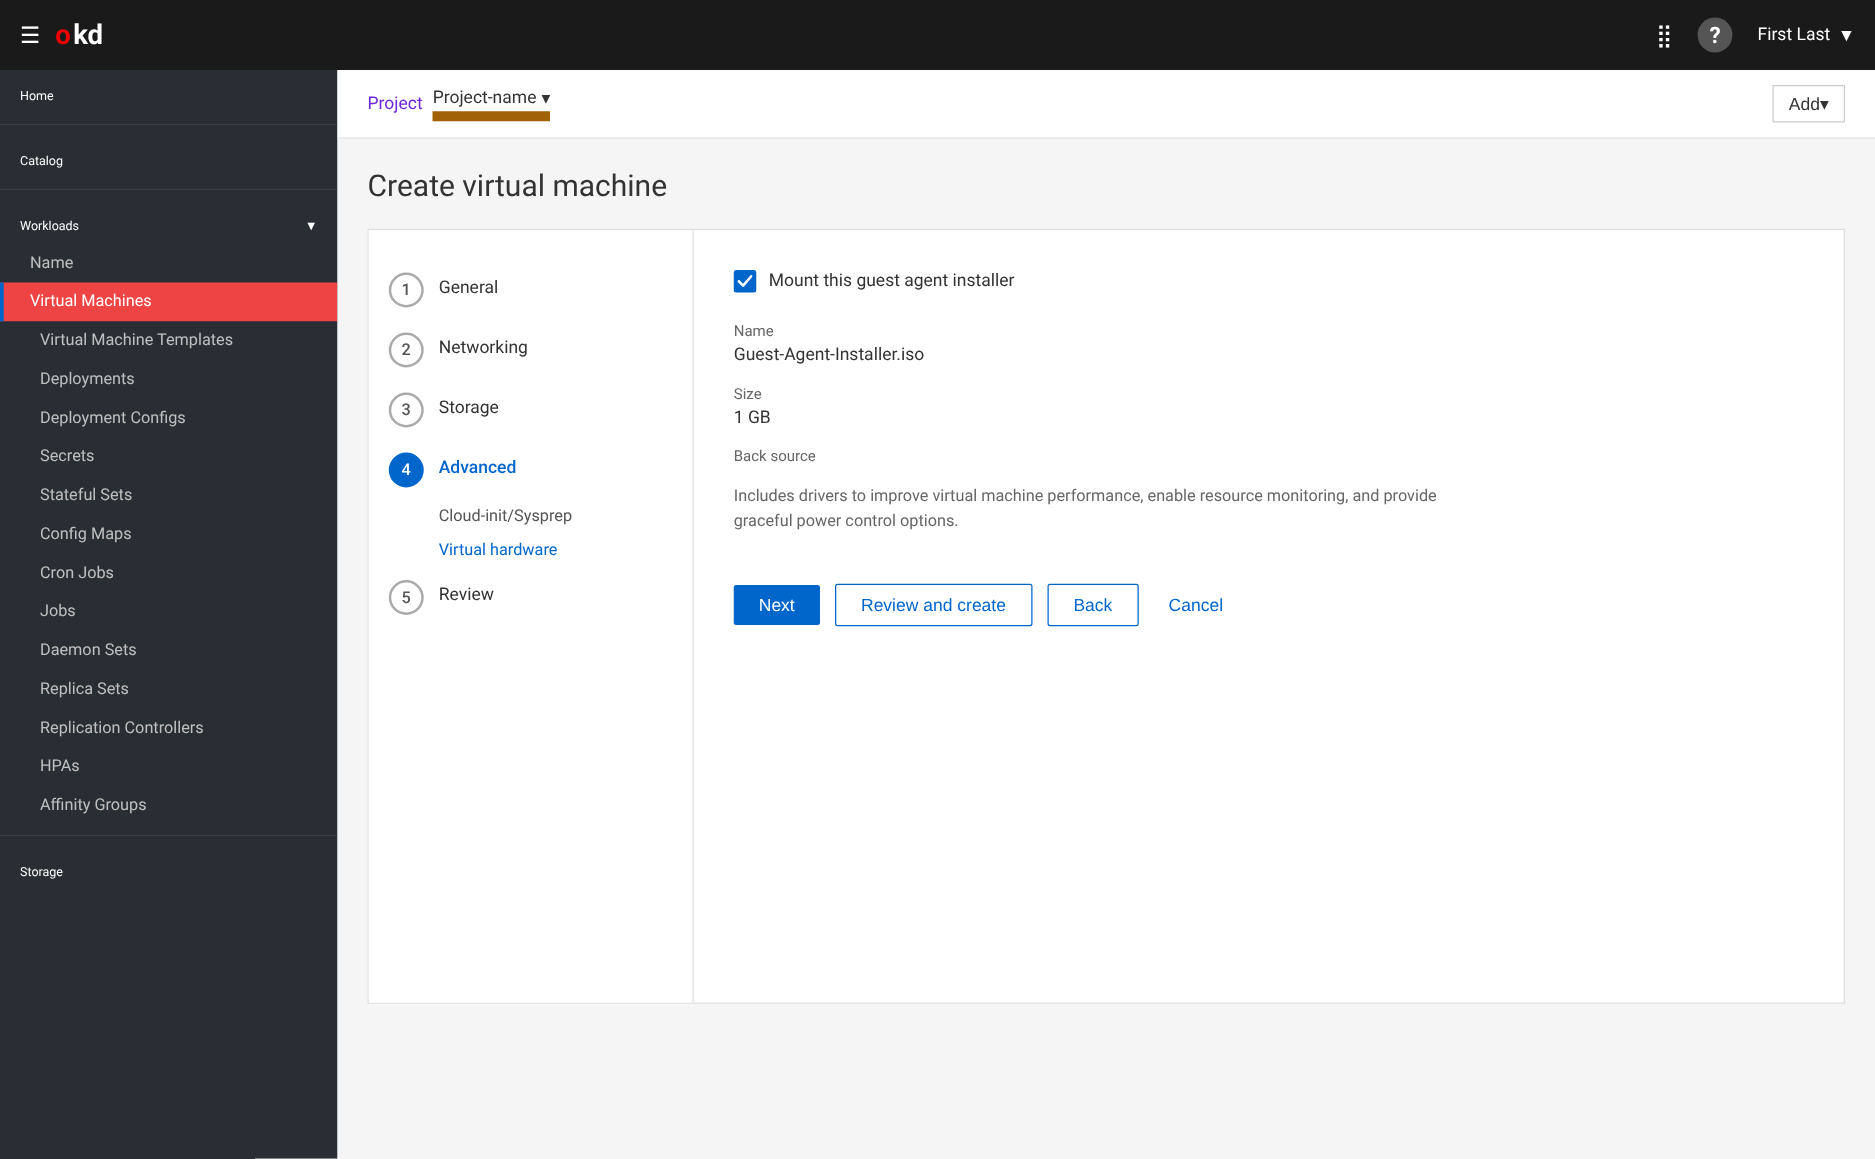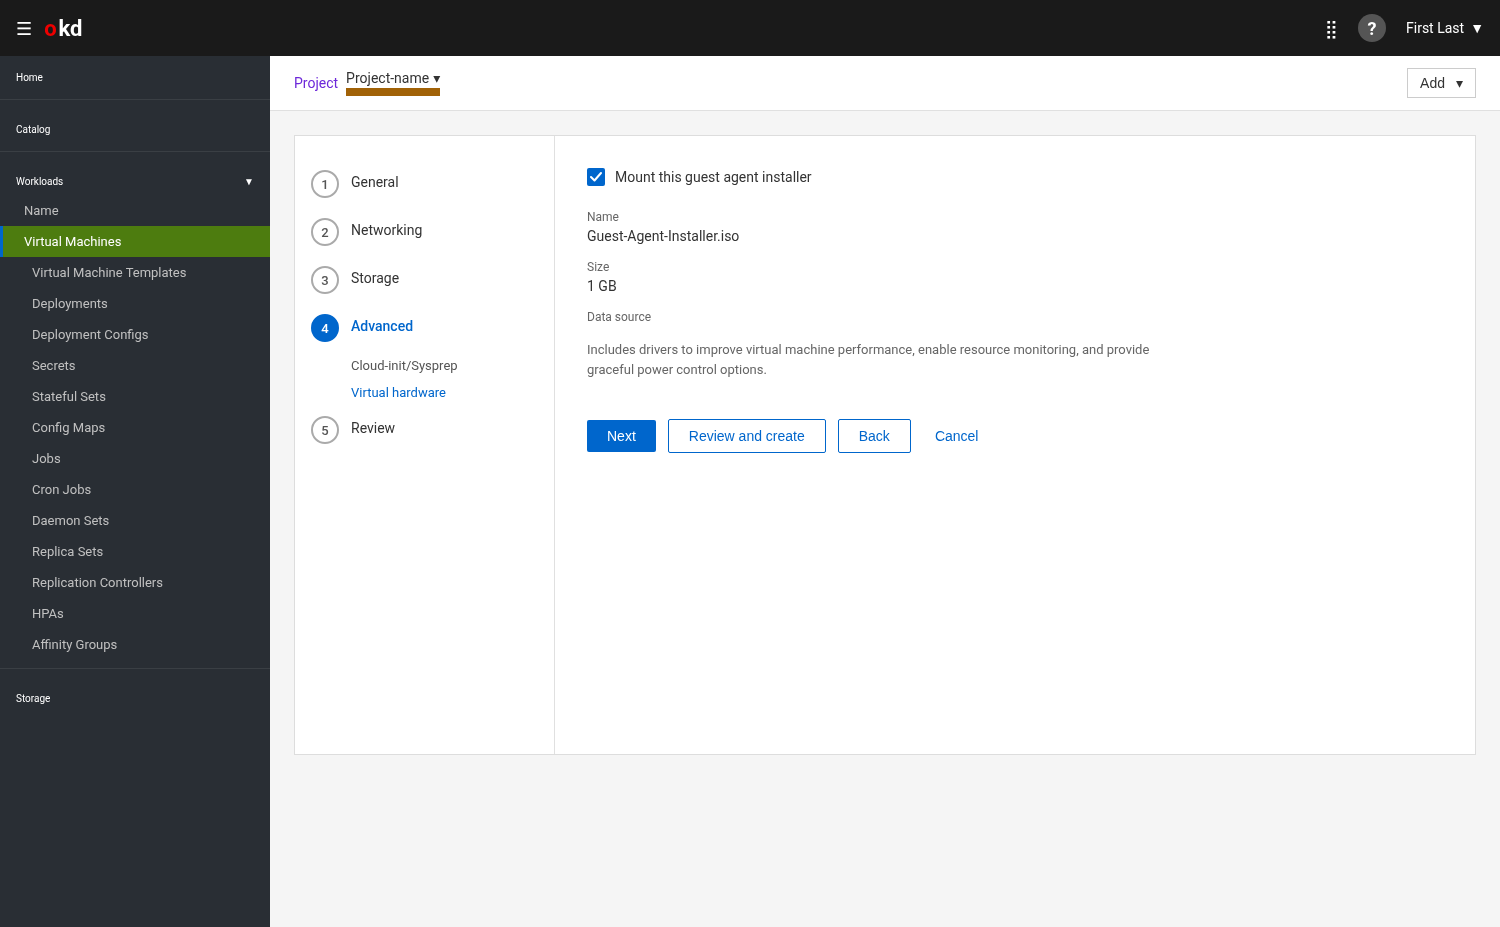--- a/index.html
+++ b/index.html
@@ -47,21 +47,21 @@
       cursor: pointer;
     }
     .sidebar-section-header.no-arrow { cursor: default; }
     .sidebar-item {
       padding: 8px 16px 8px 24px;
       font-size: 13px;
       color: #c0c0c0;
       cursor: pointer;
       display: block;
     }
-    .sidebar-item.active { background: #4d7c0f; color: white; border-left: 3px solid #06c; padding-left: 21px; }
+    .sidebar-item.active { background: #ef4444; color: white; border-left: 3px solid #06c; padding-left: 21px; }
     .sidebar-item.sub { padding-left: 32px; }
     .sidebar-divider { height: 1px; background: #3a3f44; margin: 8px 0; }
 
     
     .main {
       flex: 1;
       overflow-y: auto;
       background: #f5f5f5;
     }
 
@@ -82,21 +82,21 @@
       gap: 4px;
       font-size: 14px;
       color: #333;
       border-bottom: 8px solid #a16207;
       padding-bottom: 2px;
       cursor: pointer;
     }
     .add-button {
       display: flex;
       align-items: center;
-      gap: 11px;
+      gap: 0;
       border: 1px solid #ccc;
       padding: 6px 12px;
       background: white;
       cursor: pointer;
       font-size: 14px;
       color: #333;
     }
 
     
     .page-content { padding: 24px; }
@@ -256,22 +256,22 @@
       <span>▼</span>
     </div>
     <a class="sidebar-item">Name</a>
     <a class="sidebar-item active">Virtual Machines</a>
     <a class="sidebar-item sub">Virtual Machine Templates</a>
     <a class="sidebar-item sub">Deployments</a>
     <a class="sidebar-item sub">Deployment Configs</a>
     <a class="sidebar-item sub">Secrets</a>
     <a class="sidebar-item sub">Stateful Sets</a>
     <a class="sidebar-item sub">Config Maps</a>
+    <a class="sidebar-item sub">Cron Jobs</a>
     <a class="sidebar-item sub">Jobs</a>
-    <a class="sidebar-item sub">Cron Jobs</a>
     <a class="sidebar-item sub">Daemon Sets</a>
     <a class="sidebar-item sub">Replica Sets</a>
     <a class="sidebar-item sub">Replication Controllers</a>
     <a class="sidebar-item sub">HPAs</a>
     <a class="sidebar-item sub">Affinity Groups</a>
     <div class="sidebar-divider"></div>
     <div class="sidebar-section-header no-arrow">
       <span>Storage</span>
     </div>
   </aside>
@@ -286,20 +286,21 @@
           <span>▾</span>
         </div>
       </div>
       <button class="add-button">
         <span>Add</span>
         <span>▾</span>
       </button>
     </div>
 
     <div class="page-content">
+      <h1 class="page-title">Create virtual machine</h1>
 
       <div class="wizard-card">
 
         <div class="steps-panel">
           <div class="step-item">
             <div class="step-number">1</div>
             <span class="step-label">General</span>
           </div>
           <div class="step-item">
             <div class="step-number">2</div>
@@ -336,21 +337,21 @@
             <div class="detail-field-label">Name</div>
             <div class="detail-field-value">Guest-Agent-Installer.iso</div>
           </div>
 
           <div class="detail-field">
             <div class="detail-field-label">Size</div>
             <div class="detail-field-value">1 GB</div>
           </div>
 
           <div class="detail-field">
-            <div class="detail-field-label">Data source</div>
+            <div class="detail-field-label">Back source</div>
           </div>
 
           <p class="description-text">Includes drivers to improve virtual machine performance, enable resource monitoring, and provide graceful power control options.</p>
 
           <div class="button-row">
             <button class="btn-primary">Next</button>
             <button class="btn-secondary">Review and create</button>
             <button class="btn-secondary">Back</button>
             <button class="btn-link">Cancel</button>
           </div>

